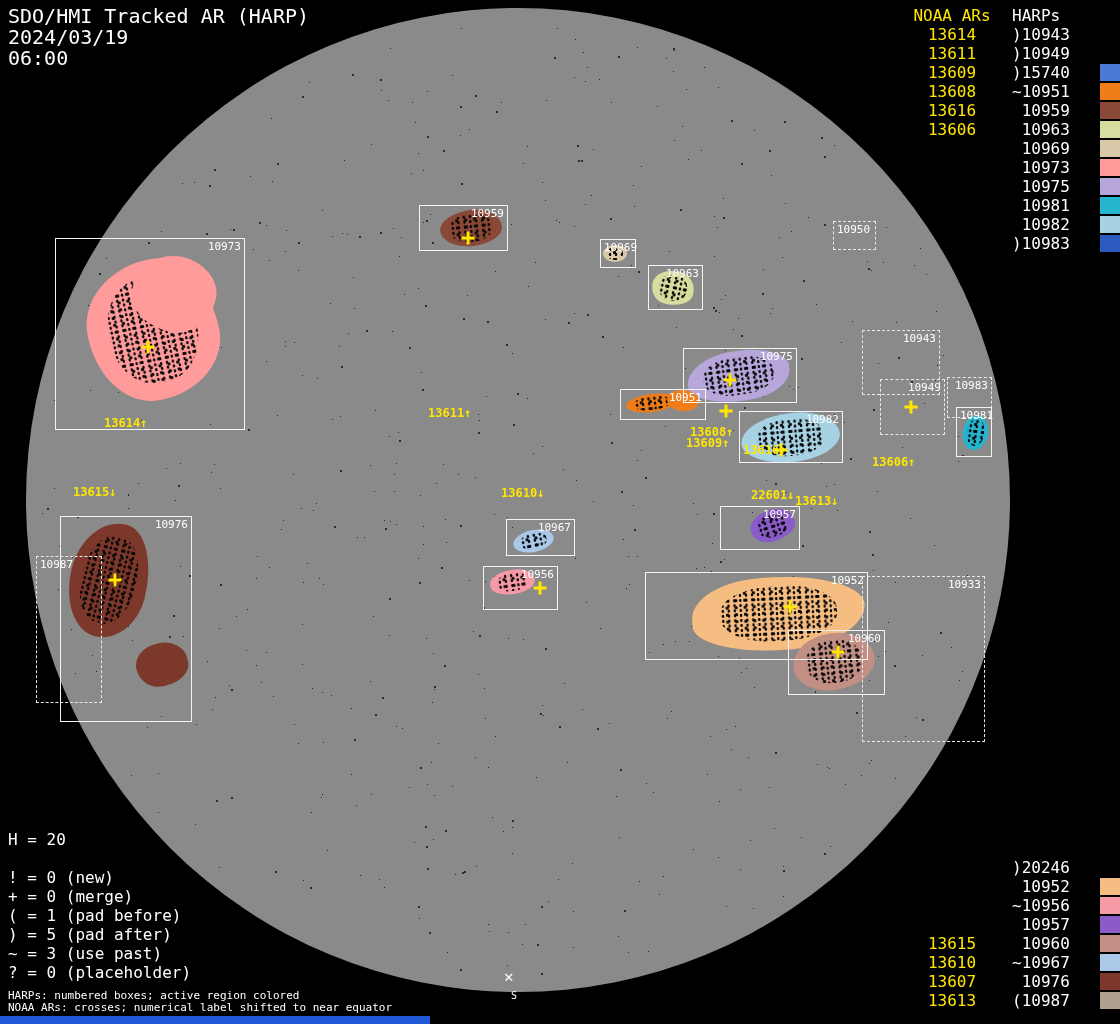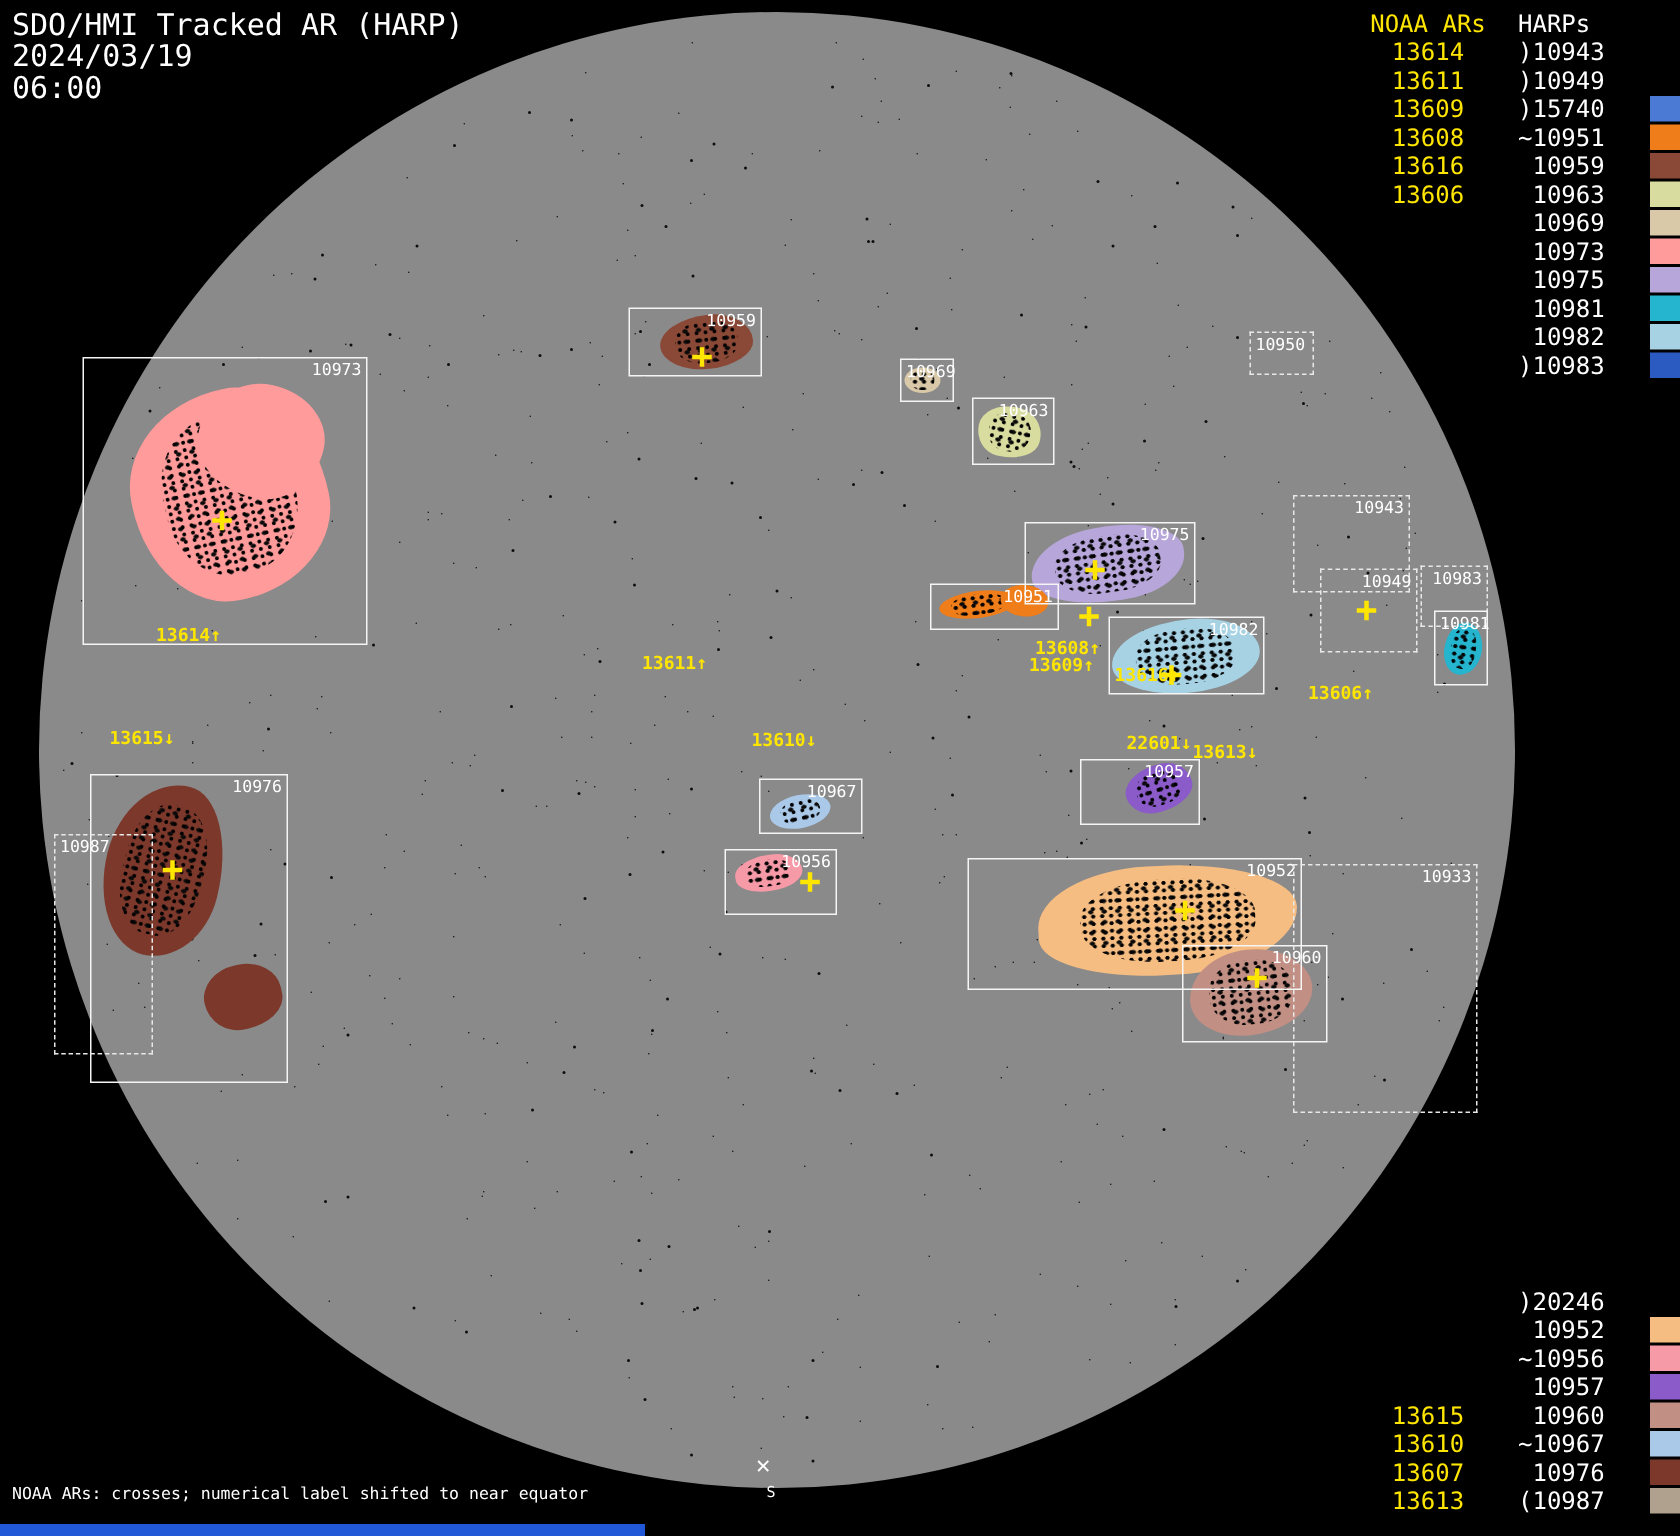--- a/index.html
+++ b/index.html
@@ -758,21 +758,21 @@
       <div class="cross" style="left: 468px; top: 238px;"></div>
       <div class="cross" style="left: 730px; top: 380px;"></div>
       <div class="cross" style="left: 726px; top: 411px;"></div>
       <div class="cross" style="left: 781px; top: 450px;"></div>
       <div class="cross" style="left: 911px; top: 407px;"></div>
       <div class="cross" style="left: 115px; top: 580px;"></div>
       <div class="cross" style="left: 540px; top: 588px;"></div>
       <div class="cross" style="left: 790px; top: 607px;"></div>
       <div class="cross" style="left: 838px; top: 652px;"></div>
       <div class="nlabel" style="left: 104px; top: 417px;">13614↑</div>
-      <div class="nlabel" style="left: 428px; top: 407px; margin-top: 29px;">13611↑</div>
+      <div class="nlabel" style="left: 428px; top: 407px;">13611↑</div>
       <div class="nlabel" style="left: 690px; top: 426px;">13608↑</div>
       <div class="nlabel" style="left: 686px; top: 437px; text-align: center;">13609↑</div>
       <div class="nlabel" style="left: 743px; top: 444px;">13616↑</div>
       <div class="nlabel" style="left: 872px; top: 456px;">13606↑</div>
       <div class="nlabel" style="left: 73px; top: 486px;">13615↓</div>
       <div class="nlabel" style="left: 501px; top: 487px;">13610↓</div>
       <div class="nlabel" style="left: 751px; top: 489px;">22601↓</div>
       <div class="nlabel" style="left: 795px; top: 495px;">13613↓</div>
     </div>
 
@@ -890,22 +890,34 @@
           <span class="lswatch" style="background: rgb(124, 56, 43);"></span>
         </div>
         <div class="lrow">
           <span class="lnoaa">13613</span>
           <span class="lharp">(10987</span>
           <span class="lswatch" style="background: rgb(176, 160, 142);"></span>
         </div>
       </div>
   </div>
 
+  <div id="stats">
+    <div class="hline">H = 20</div>
+    <div>
+        <div class="stat-line">! = 0 (new)</div>
+        <div class="stat-line">+ = 0 (merge)</div>
+        <div class="stat-line">( = 1 (pad before)</div>
+        <div class="stat-line">) = 5 (pad after)</div>
+        <div class="stat-line">~ = 3 (use past)</div>
+        <div class="stat-line">? = 0 (placeholder)</div>
+      </div>
+  </div>
 
   <div id="footer-text">
+    <div>HARPs: numbered boxes; active region colored</div>
     <div>NOAA ARs: crosses; numerical label shifted to near equator</div>
   </div>
 
   <div id="footer-bar"></div>
 
   <div id="south-x">✕</div>
   <div id="south-s">S</div>
 
 </div>
 

